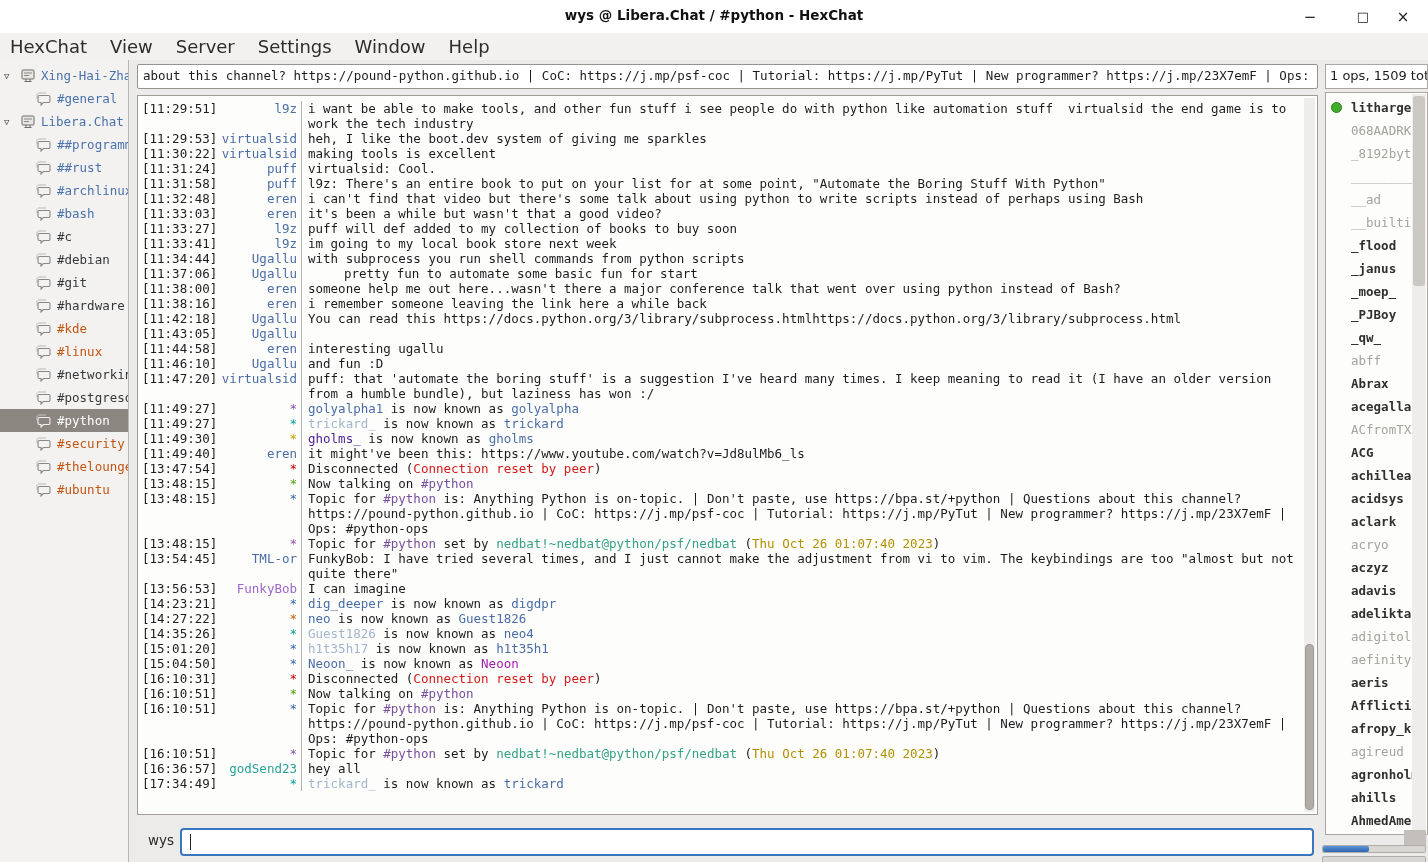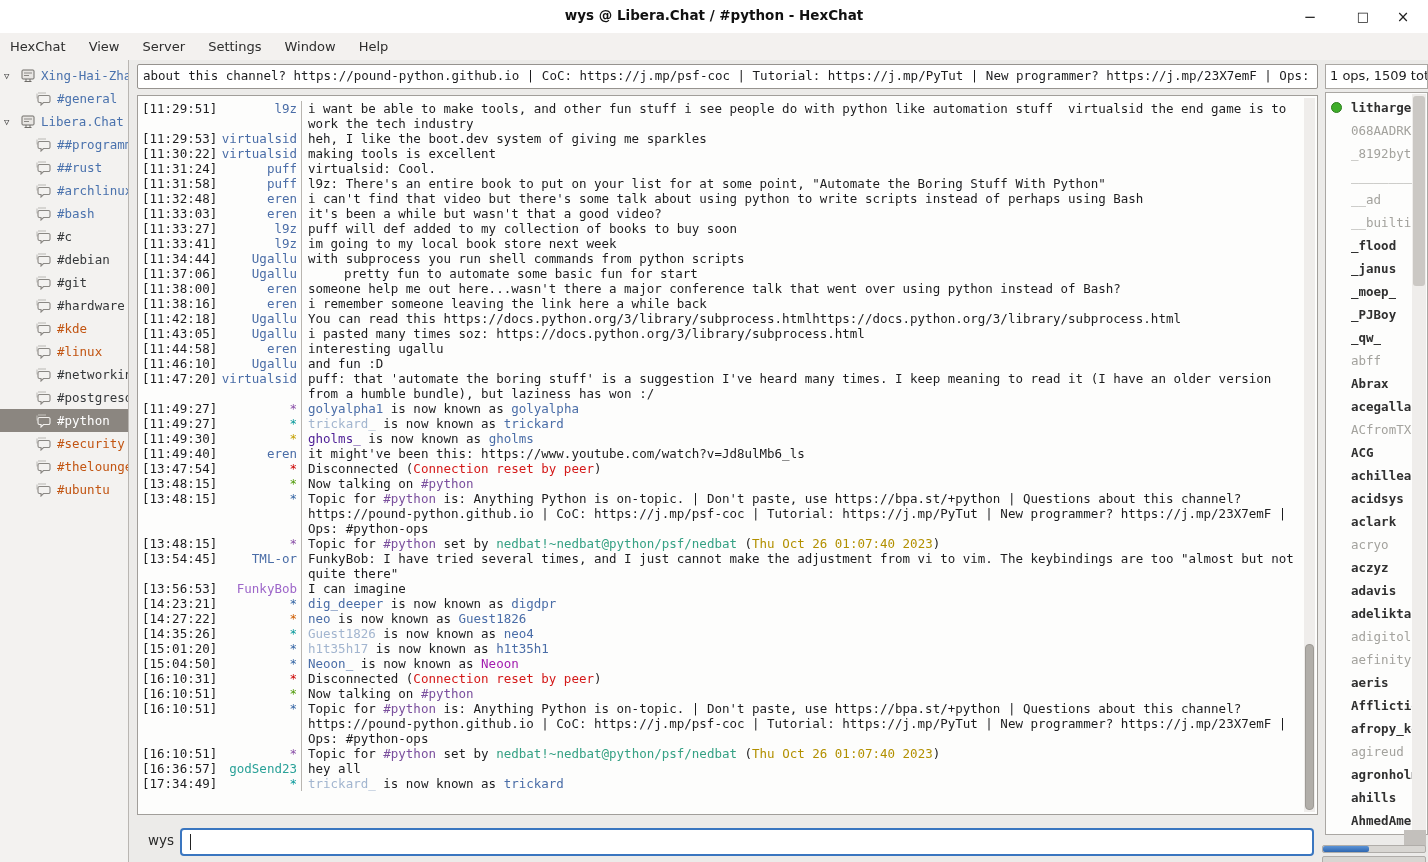--- a/index.html
+++ b/index.html
@@ -12,21 +12,21 @@
               border-bottom:6px solid #ef4444; }
   .title { position:absolute; left:0; right:0; top:7px; text-align:center; font-size:13.5px;
            font-weight:bold; color:#111; }
   .winbtn { position:absolute; top:4px; width:26px; height:26px; text-align:center; line-height:26px;
             font-size:15px; color:#222; cursor:default; }
   .winbtn.min { right:105px; } .winbtn.max { right:52px; font-size:13px; } .winbtn.close { right:12px; }
 
   
   .menubar { position:absolute; left:0; top:33px; width:1428px; height:27px; background:#f3f1ef;
              display:flex; align-items:center; padding-left:10px; gap:23px; }
-  .menu-item { font-size:13px; color:#2d2d2d; }
+  .menu-item { font-size:18px; color:#2d2d2d; }
 
   
   .tree { position:absolute; left:0; top:60px; width:129px; height:802px; background:#f3f2f0;
           border-right:1px solid #b9b6b2; padding-top:4px; overflow:hidden; }
   .trow { height:23px; display:flex; align-items:center; font-family:"DejaVu Sans Mono", monospace;
           font-size:12.5px; white-space:nowrap; overflow:hidden; }
   .trow .exp { width:14px; margin-left:4px; font-size:9px; color:#3c3c3c; flex:0 0 auto; }
   .trow .ticon { flex:0 0 auto; margin-right:5px; display:flex; align-items:center; }
   .trow.server .ticon { margin-left:2px; }
   .trow.channel { padding-left:36px; }
@@ -408,21 +408,20 @@
           <span class="time">[11:42:18]</span>
           <span class="nick" style="color: rgb(74, 109, 167);">Ugallu</span>
         </div>
         <div class="msg"><span style="color: rgb(28, 28, 30);">You can read this https://docs.python.org/3/library/subprocess.htmlhttps://docs.python.org/3/library/subprocess.html</span></div>
       </div>
       <div class="cl">
         <div class="meta">
           <span class="time">[11:43:05]</span>
           <span class="nick" style="color: rgb(74, 109, 167);">Ugallu</span>
         </div>
-        <div class="msg"><span style="color: rgb(28, 28, 30);">i pasted many times soz: https://docs.python.org/3/library/subprocess.html</span></div>
       </div>
       <div class="cl">
         <div class="meta">
           <span class="time">[11:44:58]</span>
           <span class="nick" style="color: rgb(74, 109, 167);">eren</span>
         </div>
         <div class="msg"><span style="color: rgb(28, 28, 30);">interesting ugallu</span></div>
       </div>
       <div class="cl">
         <div class="meta">

